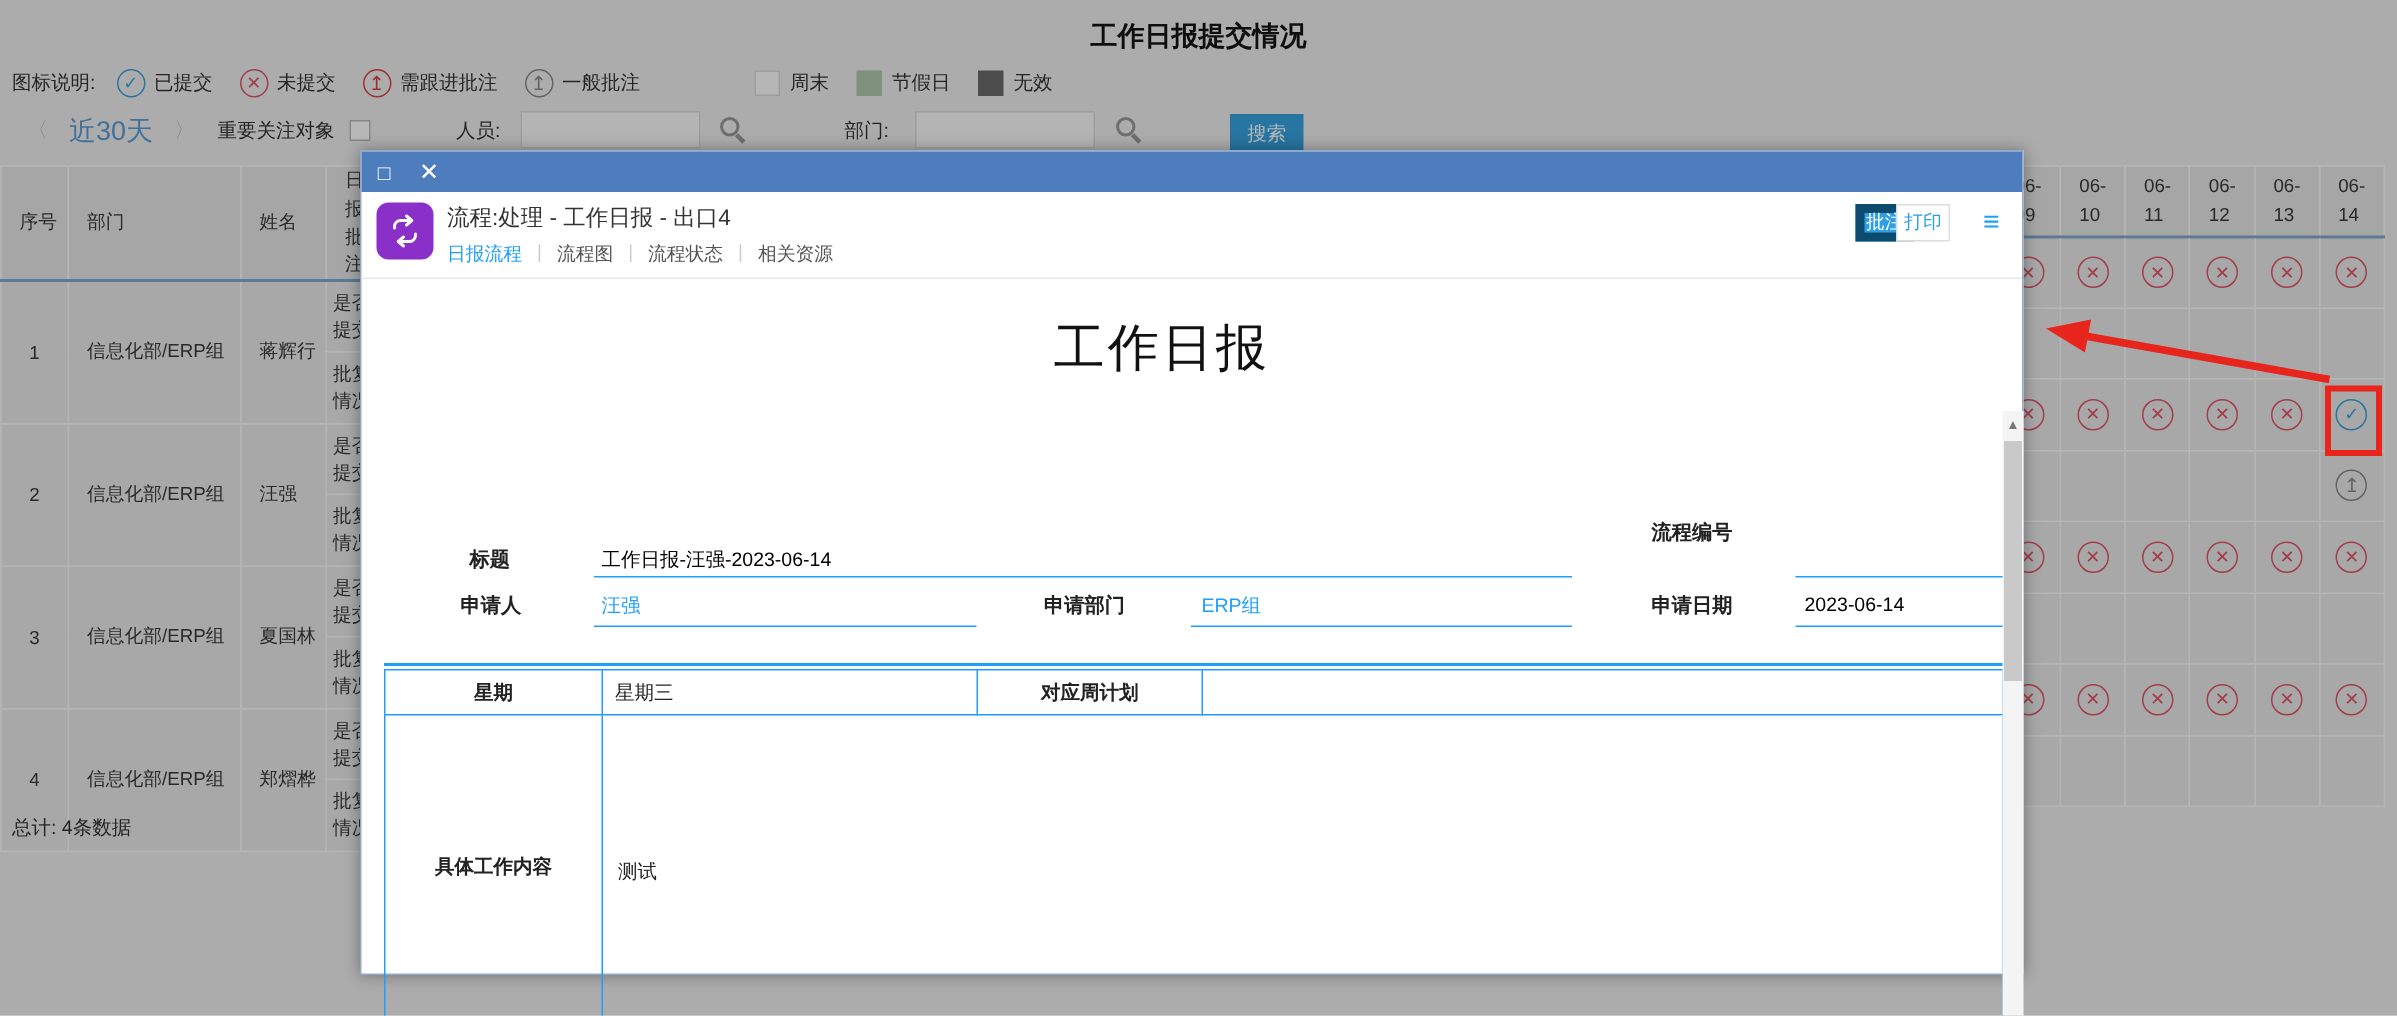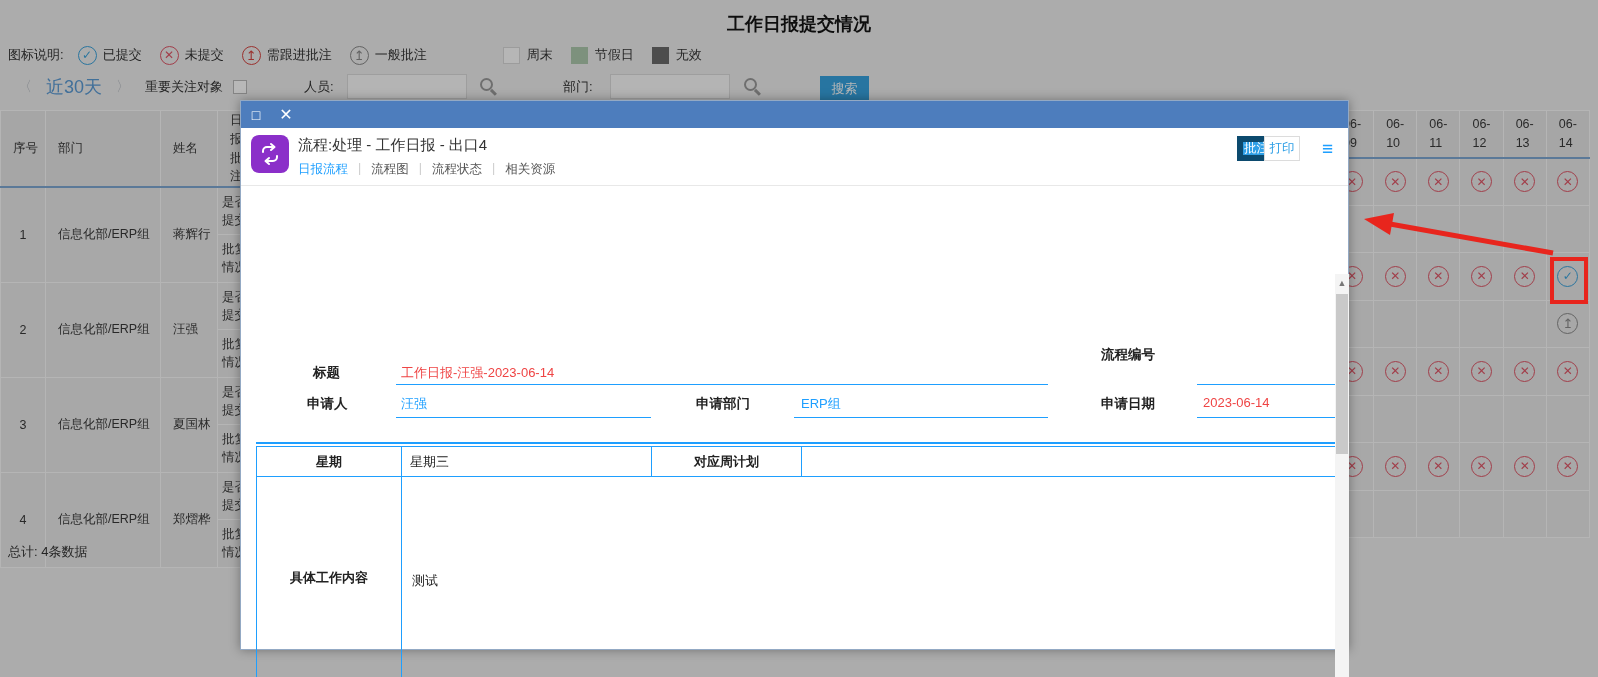--- a/index.html
+++ b/index.html
@@ -95,21 +95,21 @@
     color:#2e9fe6;font-size:12.5px;border:1px solid #dcdcdc;display:flex;align-items:center;justify-content:center;cursor:pointer;}
   .list-icon{position:absolute;left:1081px;top:10px;color:var(--accent);font-size:19px;font-weight:bold;cursor:pointer;}
 
   .m-body{position:relative;height:427px;}
   .logo{position:absolute;left:14px;top:14px;font-style:italic;font-weight:900;
     font-size:25px;color:#1571d6;letter-spacing:-1px;}
   .logo .bigx{font-size:33px;}
   .form-title{position:absolute;left:0;right:40px;top:23px;text-align:center;
     font-size:34px;color:#111;font-weight:500;letter-spacing:2px;}
   .f-label{position:absolute;font-size:13.5px;font-weight:bold;color:#222;white-space:nowrap;}
-  .f-value{position:absolute;font-size:13px;color:#ef4444;white-space:nowrap;}
+  .f-value{position:absolute;font-size:13px;color:#000000;white-space:nowrap;}
   .f-value.blue{color:var(--accent);}
   .f-line{position:absolute;height:1px;background:var(--accent);}
 
   .work-table-wrap{position:absolute;left:15px;top:256px;width:1080px;height:256px;
     border-top:2px solid var(--accent);overflow:hidden;}
   table.wt{border-collapse:collapse;table-layout:fixed;width:1080px;margin-top:2px;}
   table.wt td{border:1px solid var(--accent);font-size:13px;color:#222;vertical-align:middle;}
   .wt-head{font-weight:bold;text-align:center;}
   .wt-val{padding-left:8px;}
   .wt-topval{vertical-align:top;padding-top:6px;padding-left:10px;}
@@ -352,20 +352,21 @@
         <span class="m-tab">流程状态</span>
         <span class="tab-sep">|</span>
         <span class="m-tab">相关资源</span>
       </span>
       <span class="btn-annotate">批注</span>
       <span class="btn-print">打印</span>
       <span class="list-icon">≡</span>
     </div>
 
     <div class="m-body">
+      <div class="form-title">工作日报</div>
 
       <span class="f-label" style="left:72px;top:178px">标题</span>
       <span class="f-value" style="left:160px;top:178px">工作日报-汪强-2023-06-14</span>
       <span class="f-line" style="left:155px;top:198px;width:652px"></span>
       <span class="f-label" style="left:860px;top:160px">流程编号</span>
       <span class="f-value" style="left:962px;top:178px"></span>
       <span class="f-line" style="left:956px;top:198px;width:139px"></span>
 
       <span class="f-label" style="left:66px;top:209px">申请人</span>
       <span class="f-value blue" style="left:160px;top:209px">汪强</span>

